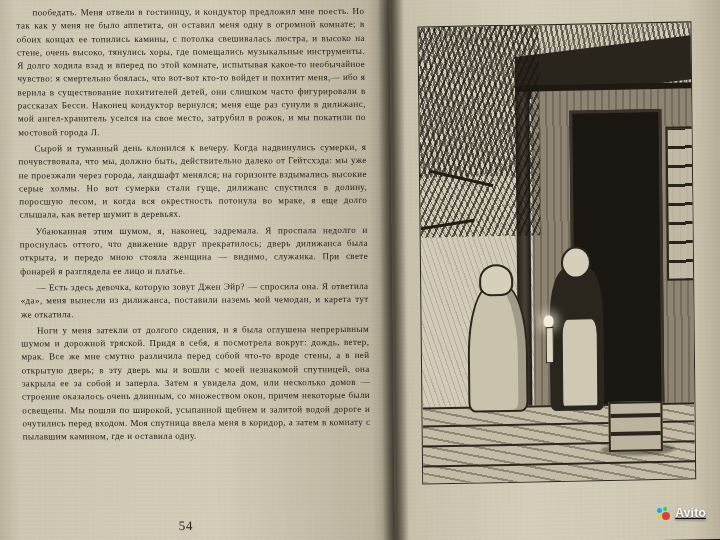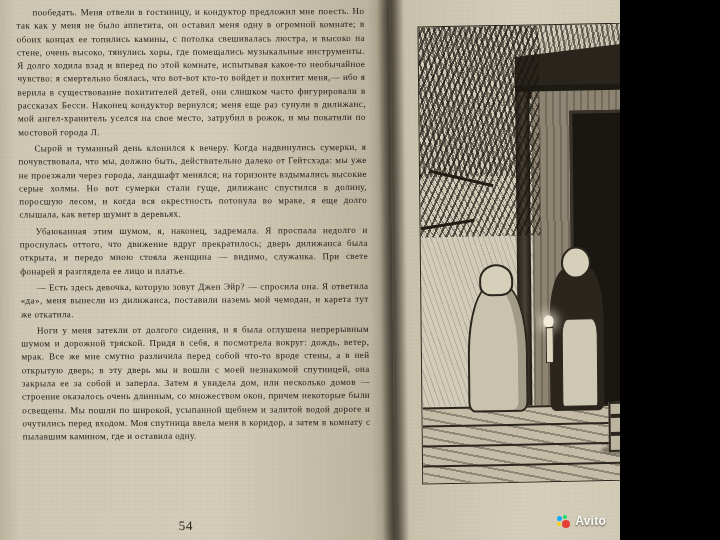--- a/index.html
+++ b/index.html
@@ -8,21 +8,21 @@
     background: #000;
   }
   body {
     width: 720px;
     height: 540px;
     overflow: hidden;
     font-family: "Liberation Serif", serif;
   }
   .photo {
     position: relative;
-    width: 620px;
+    width: 720px;
     height: 540px;
     background: #7f1d1d;
     overflow: hidden;
   }
   
   .backdrop {
     position: absolute;
     inset: 0;
     background:
       radial-gradient(circle at 50% 40%, #6d675b 0%, #433f37 55%, #221f1b 100%);
@@ -283,25 +283,26 @@
     left: 178px; top: 420px; width: 74px; height: 12px;
     background: rgba(40,34,25,0.45);
     border-radius: 50%;
     filter: blur(1px);
   }
 
   
   .watermark {
     position: absolute;
     right: 14px;
-    bottom: 12px;
+    bottom: 20px;
     display: flex;
     align-items: center;
     gap: 5px;
     opacity: 0.95;
+    text-decoration: underline;
   }
   .wm-logo {
     width: 13px;
     height: 13px;
     position: relative;
   }
   .wm-logo .d1, .wm-logo .d2, .wm-logo .d3, .wm-logo .d4 {
     position: absolute;
     border-radius: 50%;
   }

